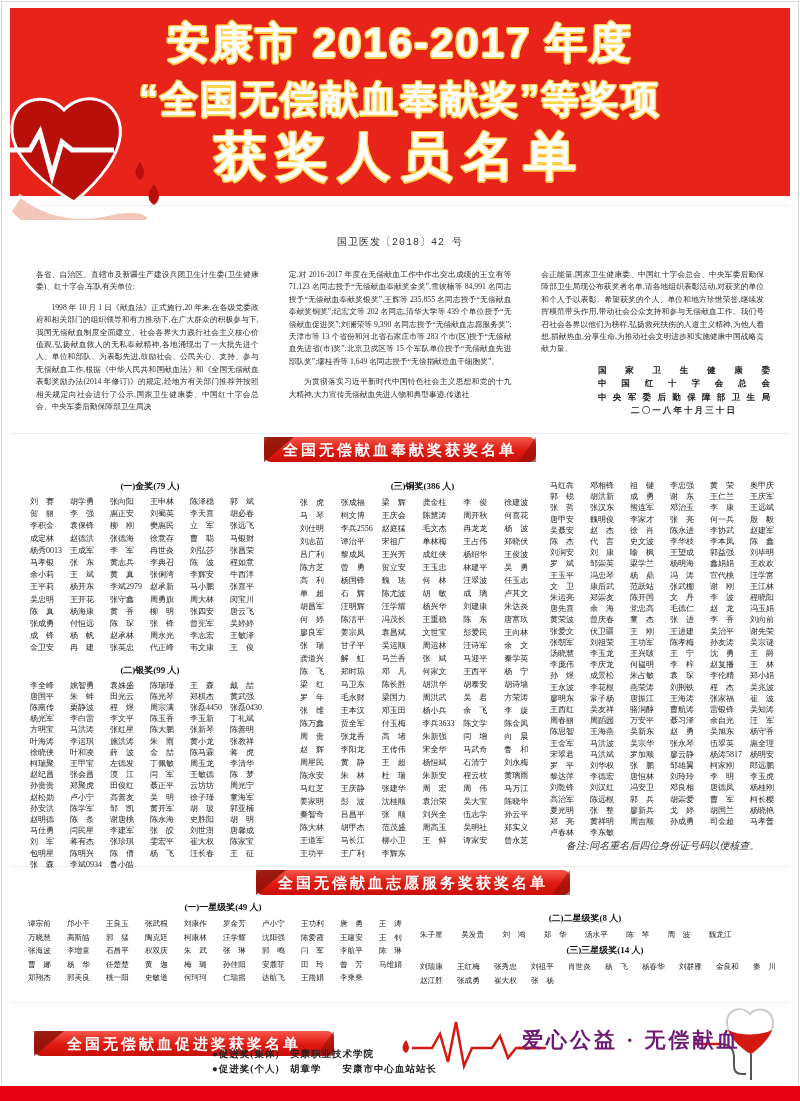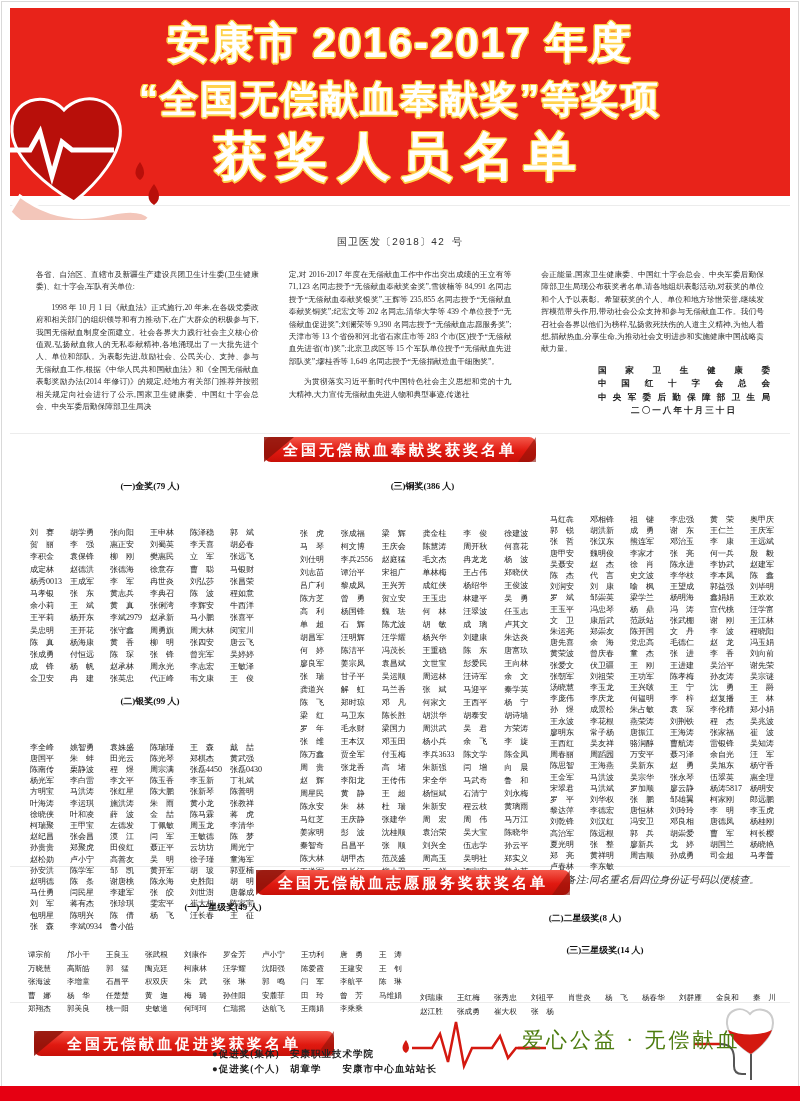--- a/index.html
+++ b/index.html
@@ -43,21 +43,21 @@
     border-bottom:25px solid #8d1309;border-left:18px solid transparent;opacity:.6;}
   .banner1{left:264px;top:437px;width:272px;}
   .banner2{left:256px;top:870px;width:314px;}
   .banner3{left:34px;top:1031px;width:300px;}
 
   
   .names-left{position:absolute;left:30px;top:480px;width:240px;}
   .names-mid{position:absolute;left:300px;top:480px;width:245px;}
   .names-right{position:absolute;left:550px;top:480px;width:240px;}
   .group-title{margin:0 0 3px 0;text-align:center;font-size:9px;font-weight:bold;color:#111;}
-  .grid{display:grid;margin-top:34px;}
+  .grid{display:grid;}
   .g6{grid-template-columns:repeat(6,1fr);}
   .g8{grid-template-columns:repeat(8,1fr);}
   .g10{grid-template-columns:repeat(10,1fr);}
   .name{font-size:8px;line-height:12.2px;white-space:nowrap;overflow:hidden;color:#1c1c1c;}
   .tight .name{line-height:11.2px;}
   .mid .name{line-height:13px;}
   .silver-group{margin-top:9px;}
   .note{padding-left:16px;font-size:10px;font-style:italic;color:#333;}
 
   
@@ -66,21 +66,21 @@
   .three-star{position:absolute;left:420px;top:944px;width:370px;}
   .vol .name{font-size:7.6px;line-height:13.6px;}
 
   
   .promo-list{position:absolute;left:212px;top:1047px;width:420px;
     font-size:9.5px;font-weight:bold;color:#222;}
   .promo-line{line-height:15px;letter-spacing:1px;}
 
   
   .bottom-art{position:absolute;left:398px;top:1004px;width:392px;height:82px;}
-  .slogan{position:absolute;left:124px;top:22px;font-size:21px;font-weight:normal;color:#4d7c0f;
+  .slogan{position:absolute;left:124px;top:22px;font-size:21px;font-weight:bold;color:#701a75;
     letter-spacing:3px;white-space:nowrap;}
   .bottom-bar{position:absolute;left:0;top:1086px;width:800px;height:15px;background:#e60012;}
 </style>
 </head>
 <body>
 
 <div class="page">
   <div class="frame"></div>
   <div class="hr" style="top:205px;"></div>
   <div class="hr" style="top:433px;"></div>
@@ -738,20 +738,30 @@
         <span class="name">何珂珂</span>
         <span class="name">仁瑞摇</span>
         <span class="name">达航飞</span>
         <span class="name">王雨娟</span>
         <span class="name">李乘乘</span>
       </div>
   </section>
 
   <section class="two-star vol">
     <h3 class="group-title">(二)二星级奖(8 人)</h3>
+    <div class="grid g8">
+        <span class="name">朱子星</span>
+        <span class="name">吴发贵</span>
+        <span class="name">刘　鸿</span>
+        <span class="name">郑　华</span>
+        <span class="name">汤水平</span>
+        <span class="name">陈　琴</span>
+        <span class="name">周　波</span>
+        <span class="name">魏龙江</span>
+      </div>
   </section>
 
   <section class="three-star vol">
     <h3 class="group-title">(三)三星级奖(14 人)</h3>
     <div class="grid g10">
         <span class="name">刘瑞康</span>
         <span class="name">王红梅</span>
         <span class="name">张秀忠</span>
         <span class="name">刘祖平</span>
         <span class="name">肖世炎</span>

